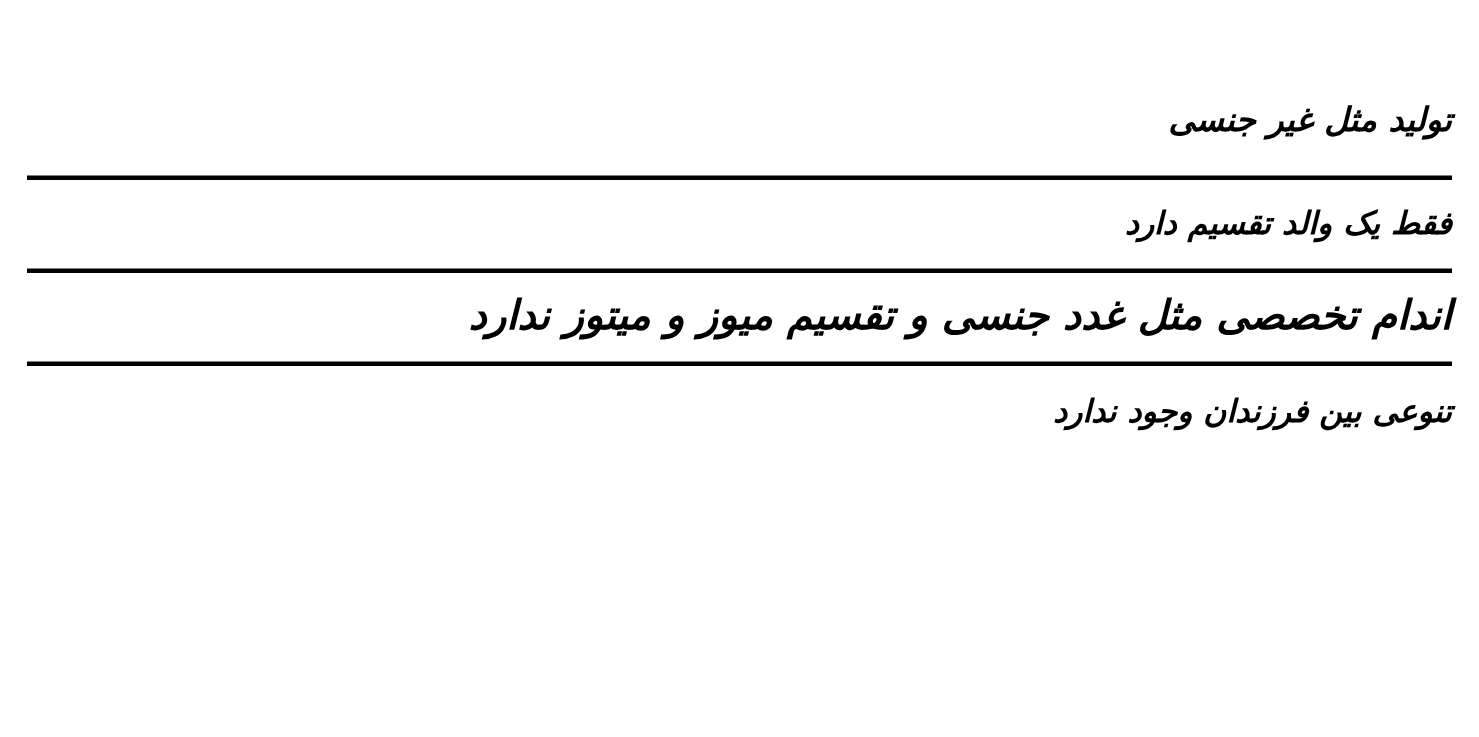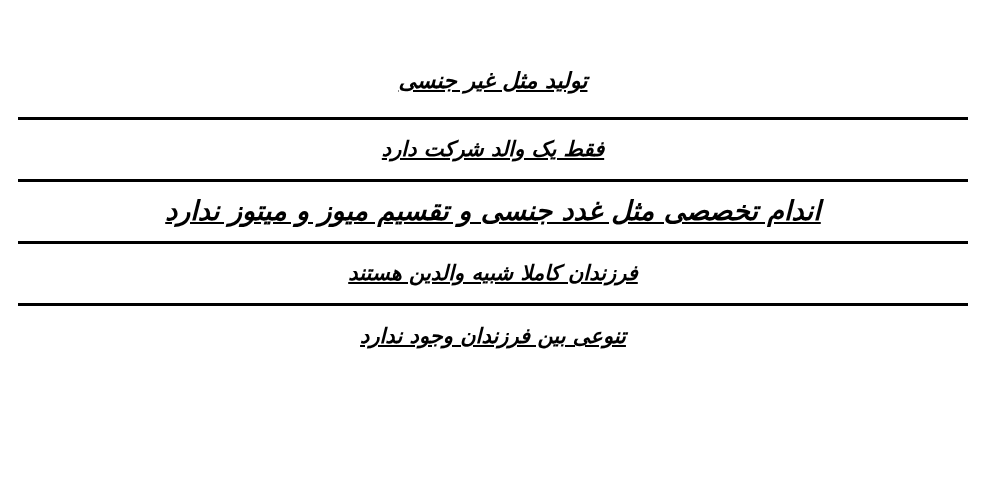--- a/index.html
+++ b/index.html
@@ -27,22 +27,20 @@
     left: 18px;
     width: 950px;
     display: flex;
     flex-direction: column;
   }
   .row {
     display: flex;
     align-items: center;
     justify-content: center;
     box-sizing: border-box;
-    text-align: center;
-    text-decoration: underline;
   }
   .row-title {
     height: 76px;
     border-bottom: 3px solid #000000;
   }
   .row-body {
     height: 62px;
     border-bottom: 3px solid #000000;
   }
   .row-last {
@@ -71,29 +69,26 @@
 <body>
 
 <div class="sheet">
   <div class="table">
 
     <div class="row row-title">
       <span class="cell-text cell-title">تولید مثل غیر جنسی</span>
     </div>
 
     <div class="row row-body">
-      <span class="cell-text">فقط یک والد شرکت دارد</span>
+      <span class="cell-text">فقط یک والد تقسیم دارد</span>
     </div>
 
     <div class="row row-body">
       <span class="cell-text cell-wide">اندام تخصصی مثل غدد جنسی و تقسیم میوز و میتوز ندارد</span>
     </div>
 
-    <div class="row row-body">
-      <span class="cell-text">فرزندان کاملا شبیه والدین هستند</span>
-    </div>
 
     <div class="row row-last">
       <span class="cell-text">تنوعی بین فرزندان وجود ندارد</span>
     </div>
 
   </div>
 </div>
 
 </body></html>

